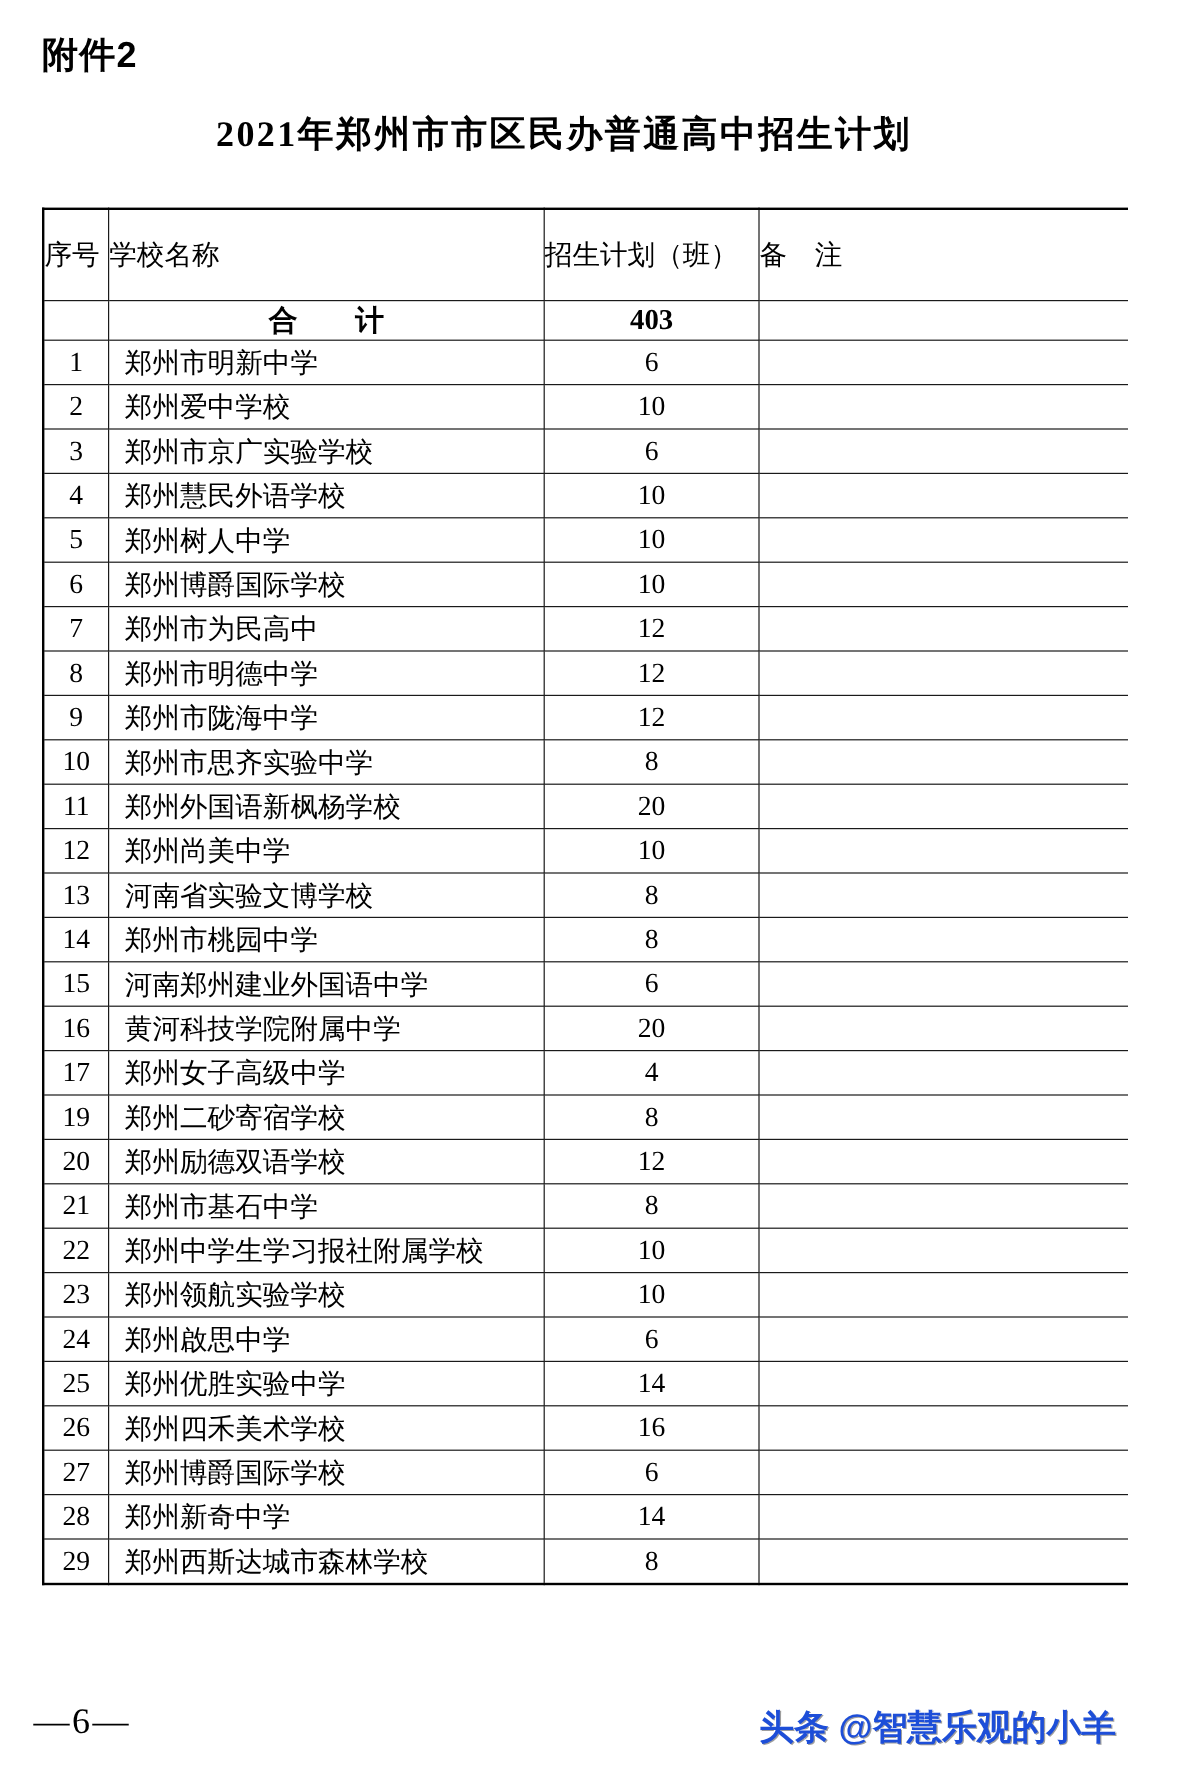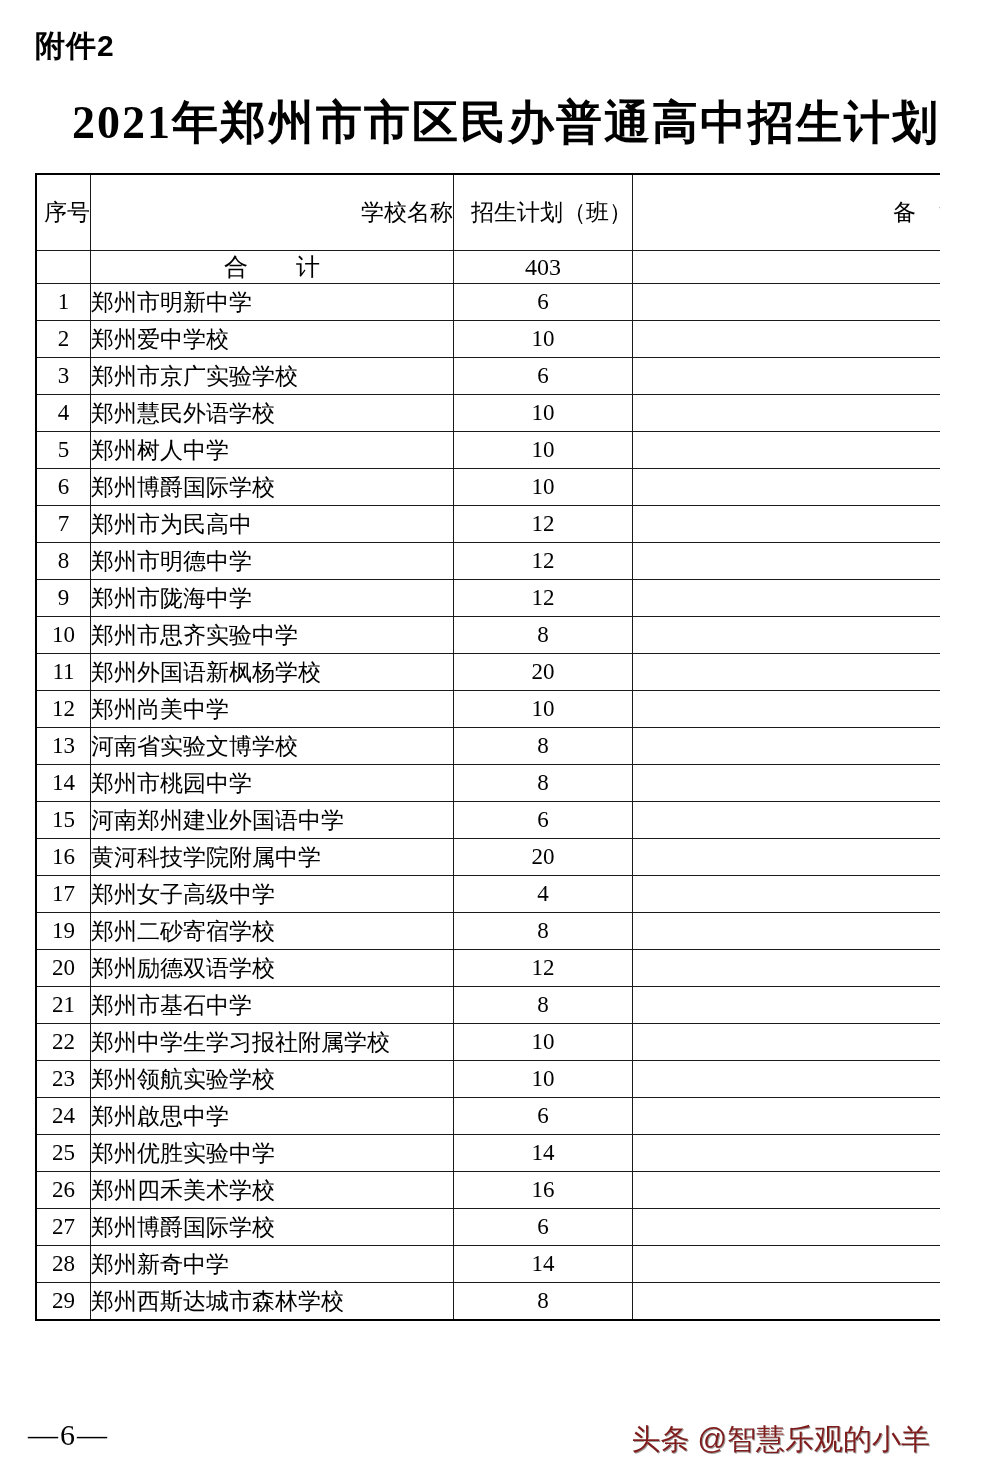--- a/index.html
+++ b/index.html
@@ -23,24 +23,24 @@
     font-family: "Liberation Sans", "DejaVu Sans", sans-serif;
     font-weight: bold;
     font-size: 30px;
     letter-spacing: 1px;
   }
   .doc-title {
     position: absolute;
     left: 0;
     top: 92px;
     width: 100%;
-    text-align: right;
+    text-align: center;
     font-family: "Liberation Serif", "DejaVu Serif", serif;
     font-weight: bold;
-    font-size: 46px;
+    font-size: 30px;
     letter-spacing: 2px;
     white-space: nowrap;
   }
   table.plan-table {
     position: absolute;
     left: 35px;
     top: 173px;
     width: 922px;
     border-collapse: collapse;
     table-layout: fixed;
@@ -49,52 +49,52 @@
   .plan-table td, .plan-table th {
     border: 1px solid #1a1a1a;
     font-weight: normal;
     font-size: 23px;
     padding: 0;
     overflow: hidden;
     white-space: nowrap;
   }
   .plan-table thead th {
     height: 75px;
-    text-align: right;
+    text-align: left;
     vertical-align: middle;
   }
   .plan-table tr.total-row td {
     height: 32px;
-    font-weight: normal;
+    font-weight: bold;
     font-size: 24px;
     text-align: center;
   }
   .plan-table tbody tr.data-row td {
     height: 36px;
   }
   .col-no    { width: 53px;  text-align: center; }
   .col-school{ width: 362px; text-align: left; }
   .col-plan  { width: 178px; text-align: center; }
   .col-remark{ width: 329px; }
-  tr.data-row .col-school { padding-left: 0; margin-left: 28px; }
+  tr.data-row .col-school { padding-left: 13px; margin-left: 28px; }
   .page-number {
     position: absolute;
     left: 28px;
     top: 1418px;
     font-size: 30px;
     letter-spacing: 2px;
   }
   .watermark {
     position: absolute;
     right: 10px;
     top: 1420px;
     font-family: "Liberation Sans", "DejaVu Sans", sans-serif;
-    font-weight: normal;
+    font-weight: bold;
     font-size: 29px;
-    color: #7f1d1d;
+    color: #1d4ed8;
     text-shadow: -1px -1px 0 #ffffff, 1px 1px 0 #9e9e9e;
     white-space: nowrap;
   }
 </style>
 </head>
 <body>
 
 <div class="page">
 
   <div class="attachment-label">附件2</div>

